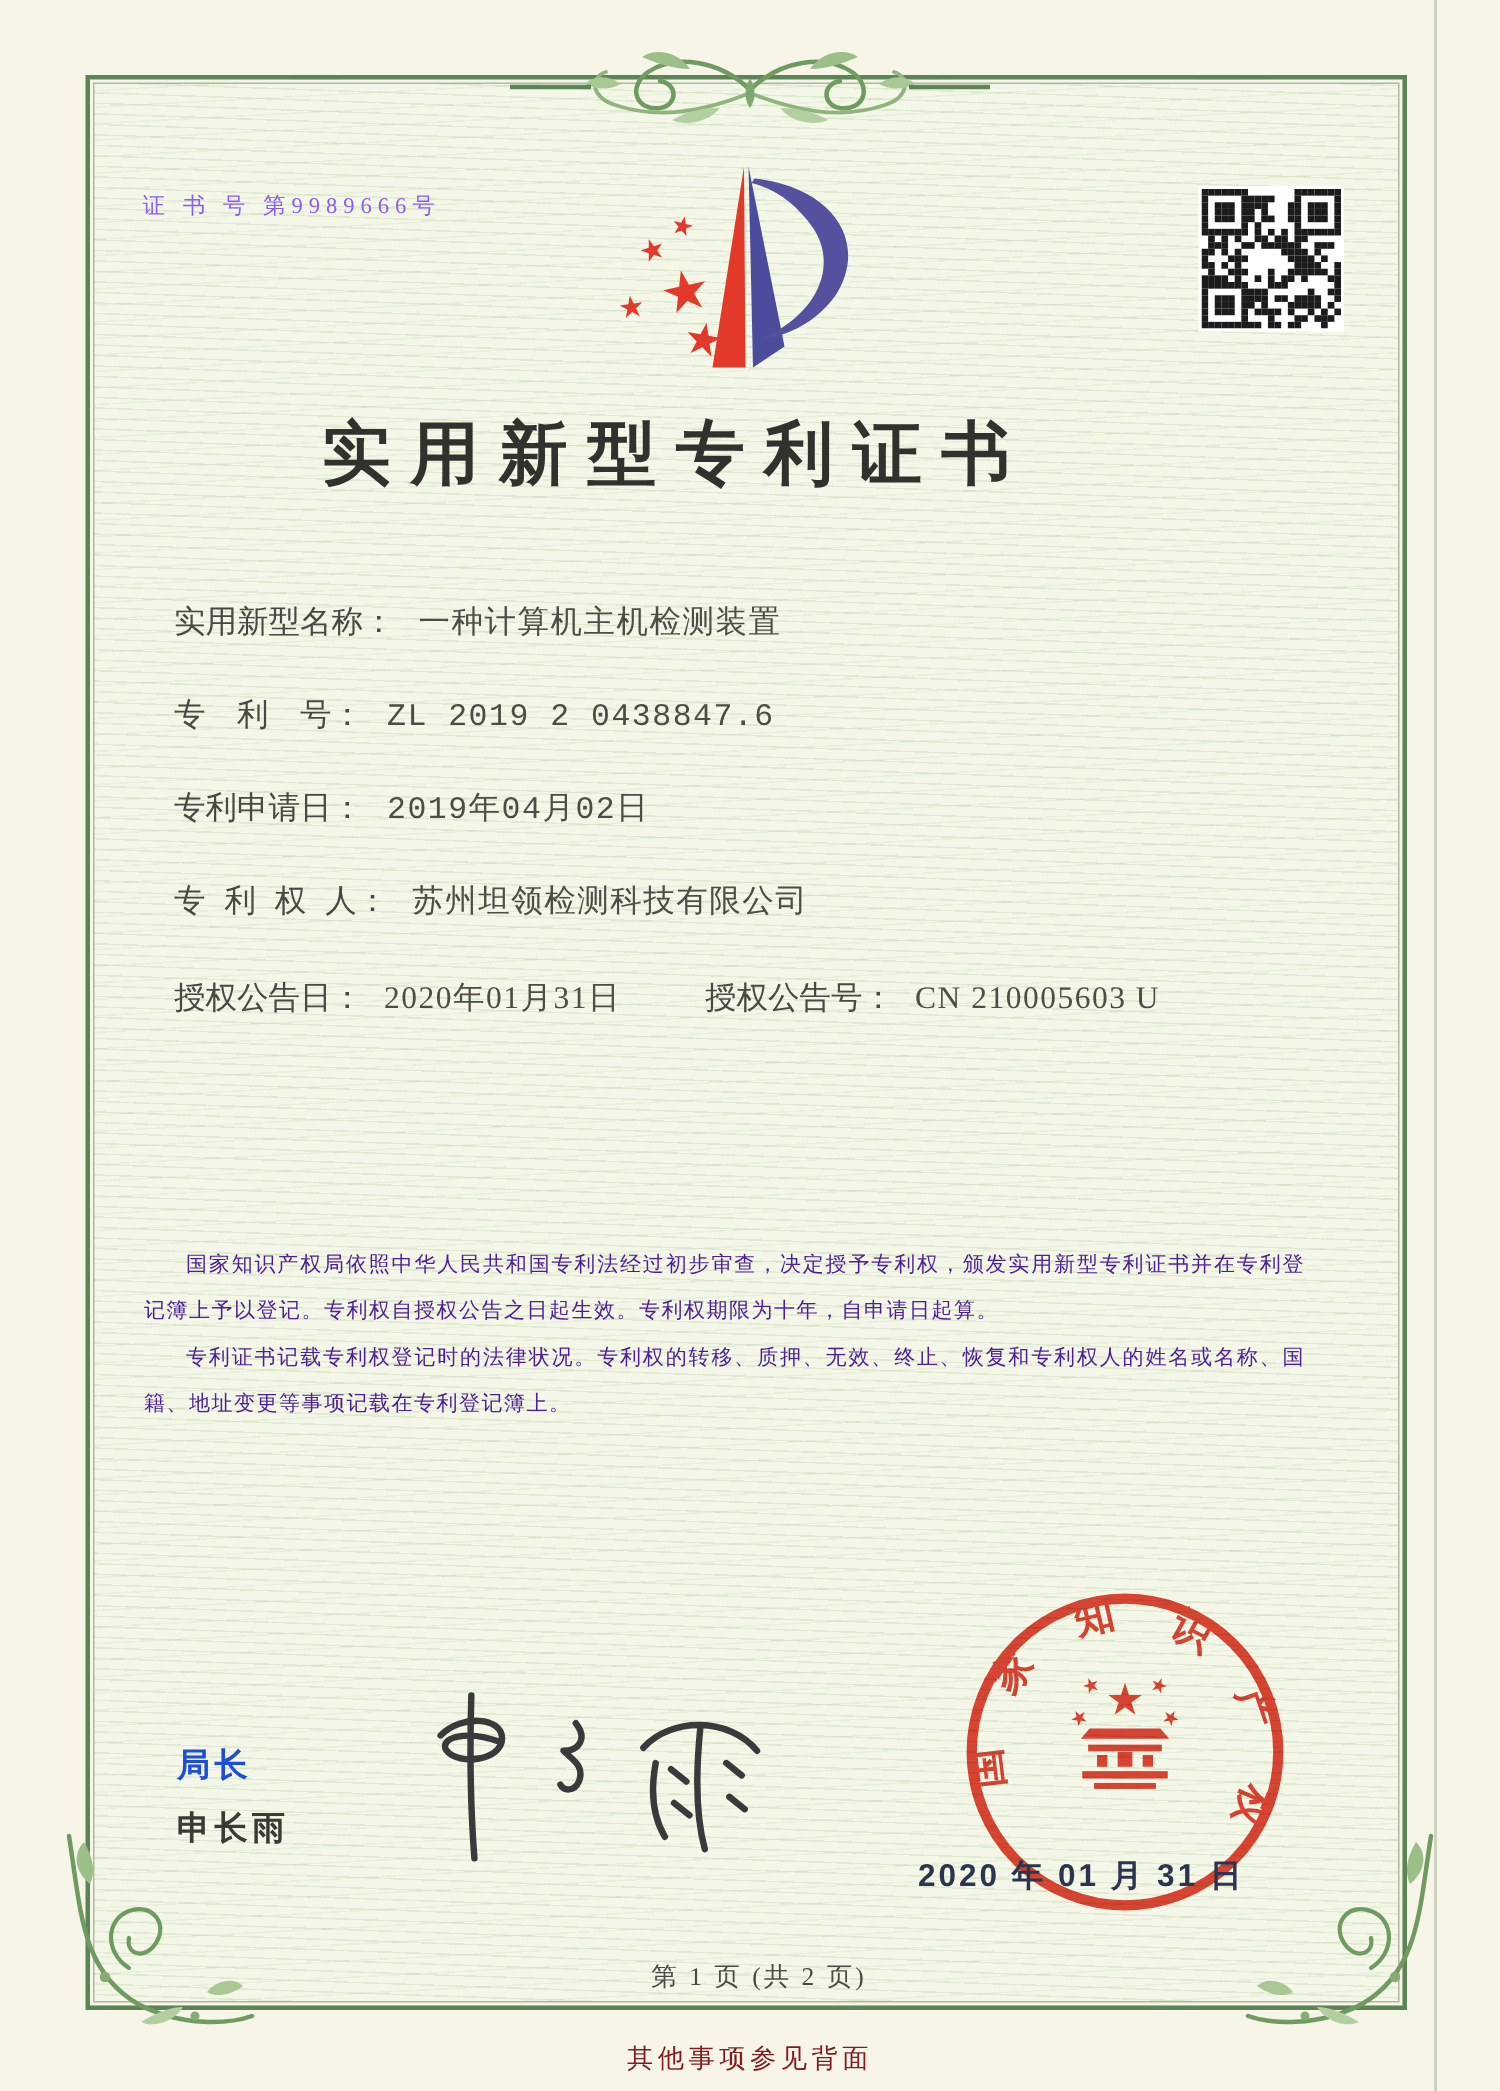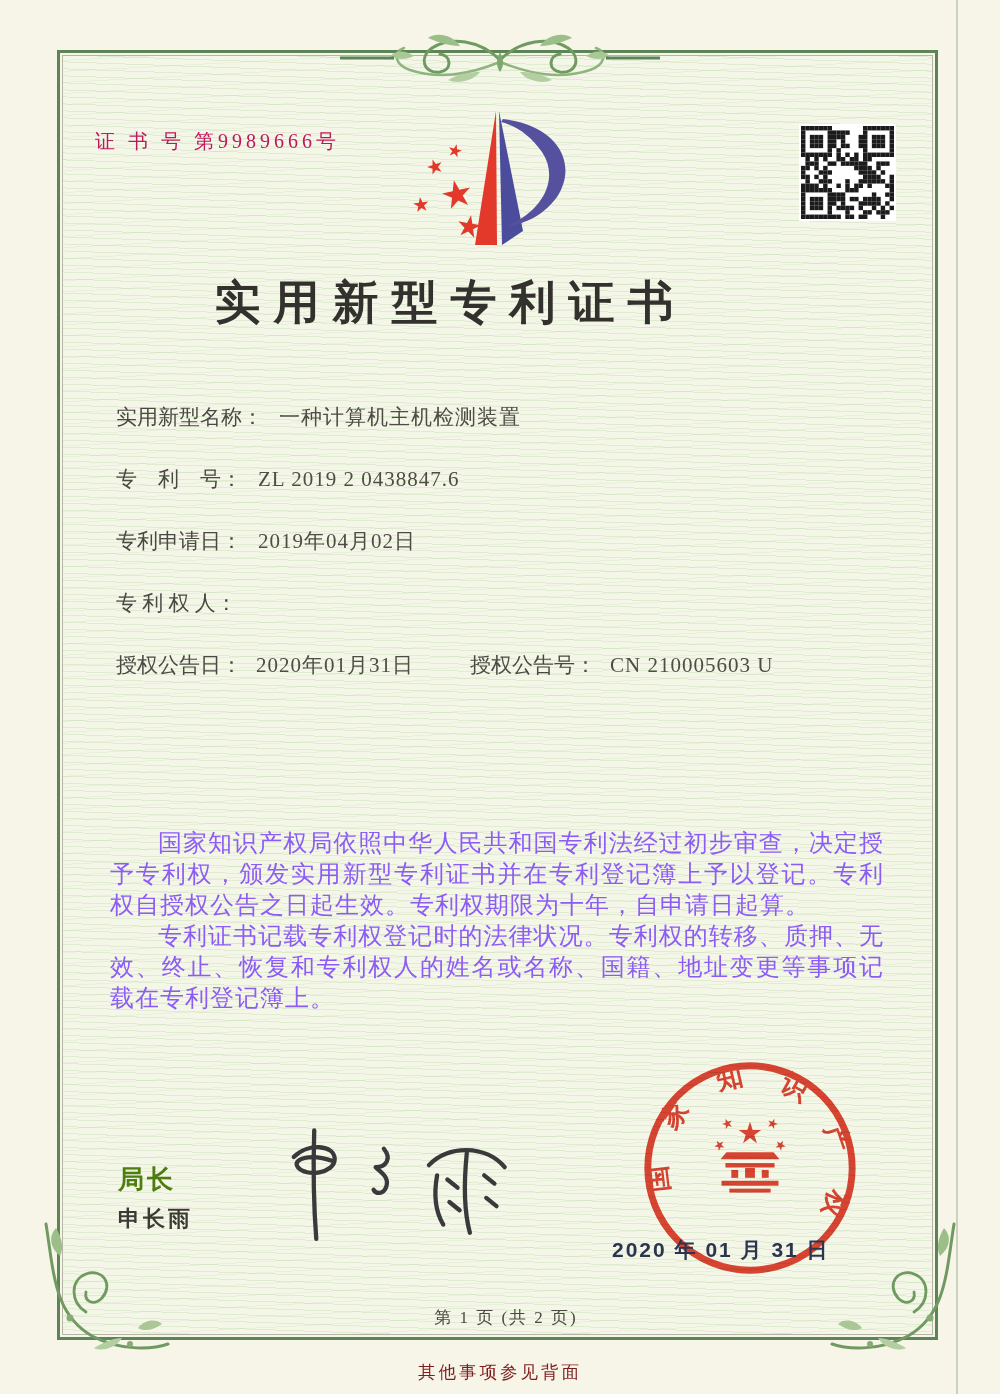--- a/index.html
+++ b/index.html
@@ -16,47 +16,47 @@
     box-shadow: inset 0 0 0 2px #f4f6e7, inset 0 0 0 3px #b7b3a6;
     background:
       repeating-linear-gradient(2deg, rgba(146,190,125,.20) 0 1px, transparent 1px 7px),
       repeating-linear-gradient(-3deg, rgba(146,190,125,.12) 0 1px, transparent 1px 11px),
       #f4f6e7;
   }
   .page-edge { position:absolute; right:42px; top:0; width:2px; height:100%;
     background:rgba(120,145,110,.35); }
   .cert-number {
     position:absolute; left:95px; top:128px;
-    font-size:20px; letter-spacing:4px; color:#be185d;
+    font-size:15px; letter-spacing:4px; color:#8b5cf6;
   }
   .logo-box { position:absolute; left:405px; top:104px; width:180px; height:152px; }
   .qr-box { position:absolute; left:799px; top:124px; width:97px; height:97px; background:#fff; padding:2px; }
   .title {
     position:absolute; left:0; top:272px; width:888px; text-align:center;
     font-size:46px; font-weight:700; letter-spacing:13px; text-indent:13px;
     color:#33312e;
   }
   .fields { position:absolute; left:116px; top:402px; width:772px; }
   .frow { display:flex; align-items:flex-start; margin-bottom:32px;
-    font-size:21px; line-height:30px; color:#4a4843; }
+    font-size:21px; line-height:30px; color:#4a4843;font-family:Liberation Mono, monospace; }
   .frow .flabel { flex:0 0 auto; margin-right:16px; white-space:pre; }
   .frow .fvalue { flex:1 1 auto; letter-spacing:1px; color:#4f4c46; }
   .frow.address { margin-bottom:14px; }
   .grant-row { display:flex; font-size:21px; line-height:30px; color:#4a4843; }
   .grant-pair { display:flex; }
   .grant-pair + .grant-pair { margin-left:56px;justify-content:center; }
   .grant-pair .flabel { margin-right:14px; white-space:pre; }
   .grant-pair .fvalue { letter-spacing:1px; color:#4f4c46; }
-  .body-text { position:absolute; left:110px; top:828px; width:774px;
-    font-size:24px; line-height:31px; letter-spacing:1px;
-    text-align:justify; color:#8b5cf6; }
+  .body-text { position:absolute; left:96px; top:828px; width:774px;
+    font-size:14px; line-height:31px; letter-spacing:1px;
+    text-align:justify; color:#4c1d95; }
   .body-text p { text-indent:2em; }
   .director-title { position:absolute; left:118px; top:1162px;
     font-family:"Liberation Sans","DejaVu Sans",sans-serif;
-    font-size:26px; font-weight:700; color:#4d7c0f; letter-spacing:3px; }
+    font-size:22px; font-weight:700; color:#1d4ed8; letter-spacing:3px; }
   .director-name { position:absolute; left:118px; top:1204px;
     font-family:"Liberation Sans","DejaVu Sans",sans-serif;
     font-size:22px; font-weight:700; color:#3c3a35; letter-spacing:3px; }
   .signature-box { position:absolute; left:255px; top:1116px; width:270px; height:128px; }
   .seal-box { position:absolute; left:637px; top:1055px; width:226px; height:226px;
     opacity:.93; mix-blend-mode:multiply; }
   .seal-date { position:absolute; left:612px; top:1236px; z-index:5;
     font-family:"Liberation Sans","DejaVu Sans",sans-serif;
     font-size:21px; font-weight:700; letter-spacing:2px; color:#2c3550; }
   .page-info { position:absolute; left:0; top:1306px; width:1000px; text-align:center;
@@ -380,20 +380,21 @@
   <div class="frow">
     <span class="flabel">专　利　号：</span>
     <span class="fvalue">ZL 2019 2 0438847.6</span>
   </div>
   <div class="frow">
     <span class="flabel">专利申请日：</span>
     <span class="fvalue">2019年04月02日</span>
   </div>
   <div class="frow">
     <span class="flabel">专 利 权 人：</span>
+    <span class="fvalue">苏州坦领检测科技有限公司</span>
   </div>
   <div class="grant-row">
     <span class="grant-pair">
       <span class="flabel">授权公告日：</span>
       <span class="fvalue">2020年01月31日</span>
     </span>
     <span class="grant-pair">
       <span class="flabel">授权公告号：</span>
       <span class="fvalue">CN 210005603 U</span>
     </span>

